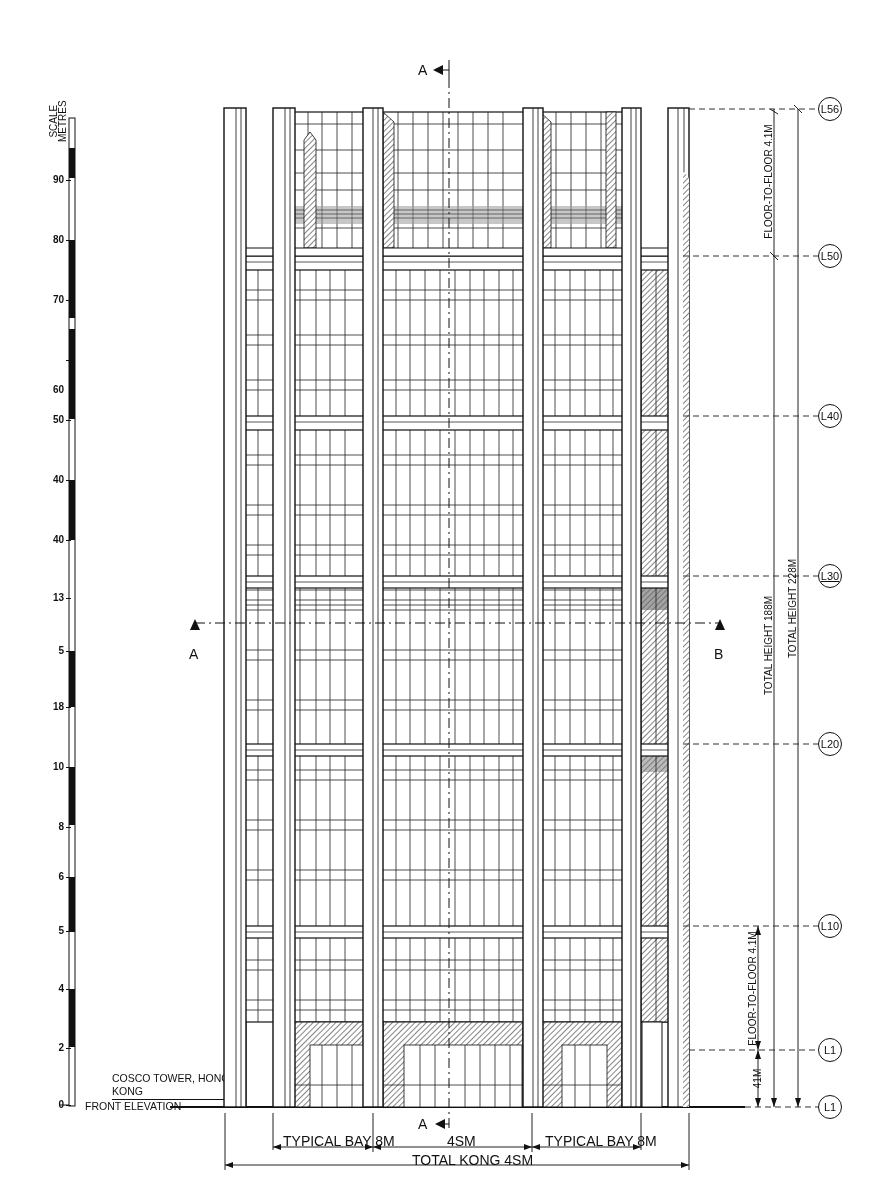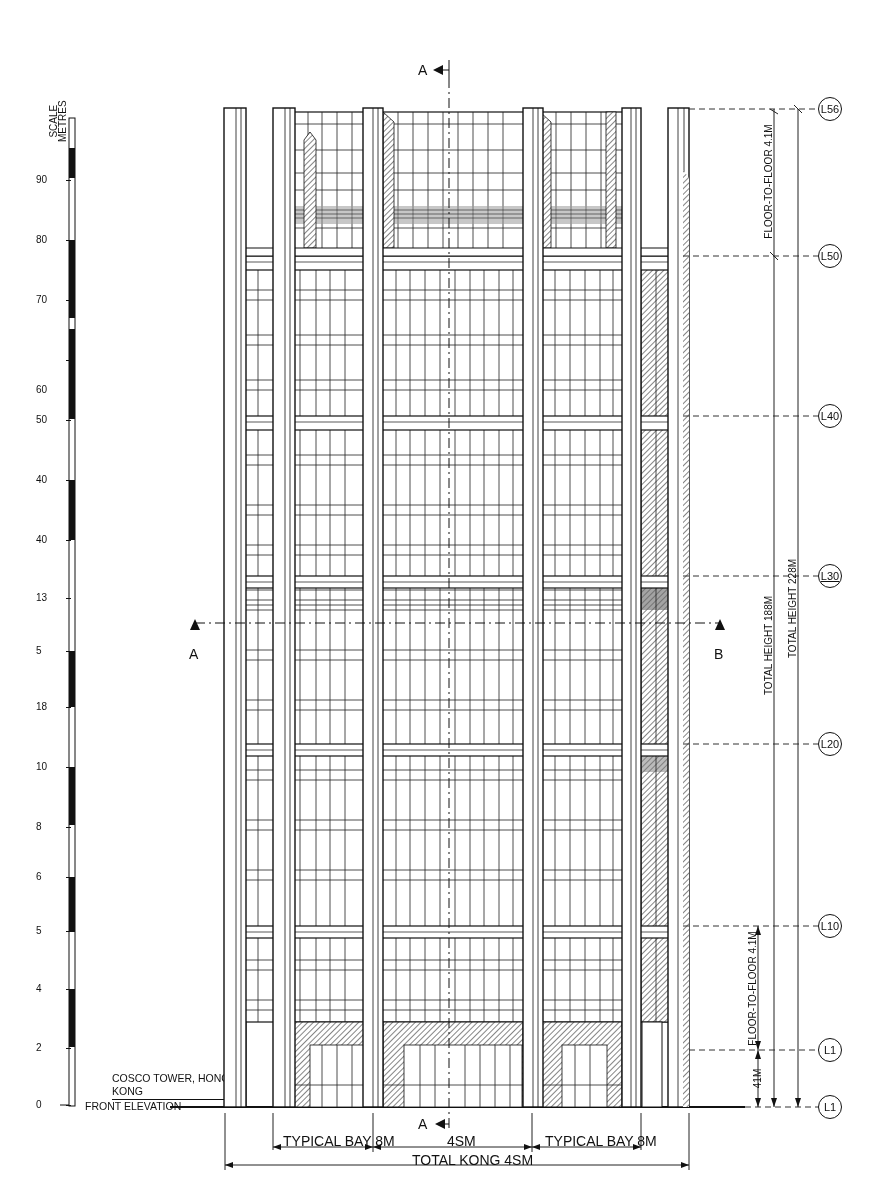--- a/index.html
+++ b/index.html
@@ -1,19 +1,19 @@
 <!DOCTYPE html>
 <html><head>
 <meta charset="utf-8">
 <style>
   html, body { margin:0; padding:0; background:#ffffff; }
   body { width:896px; height:1200px; position:relative; overflow:hidden; font-family:"Liberation Sans", sans-serif; color:#111; }
   .abs { position:absolute; }
   .scale-label { font-size:10px; line-height:9px; transform:rotate(-90deg); transform-origin:left top; white-space:nowrap; text-align:center; }
-  .tick-label { font-size:10px; text-align:left; width:28px; }
+  .tick-label { font-size:10px; text-align:right; width:28px;font-weight:bold; }
   .dim-text { font-size:14px; letter-spacing:0; white-space:nowrap; }
   .vtext { font-size:10px; white-space:nowrap; transform:rotate(-90deg); transform-origin:center center; }
   .level-bubble { width:22px; height:22px; border:1px solid #111; border-radius:50%; font-size:11px; line-height:22px; text-align:center; background:#fff; }
   .title-block { font-size:10.5px; line-height:13px; }
   .title-block .l1 { border-bottom:1px solid #111; padding-bottom:1px; }
   .section-label { font-size:14px; }
 </style>
 </head>
 <body>
 

